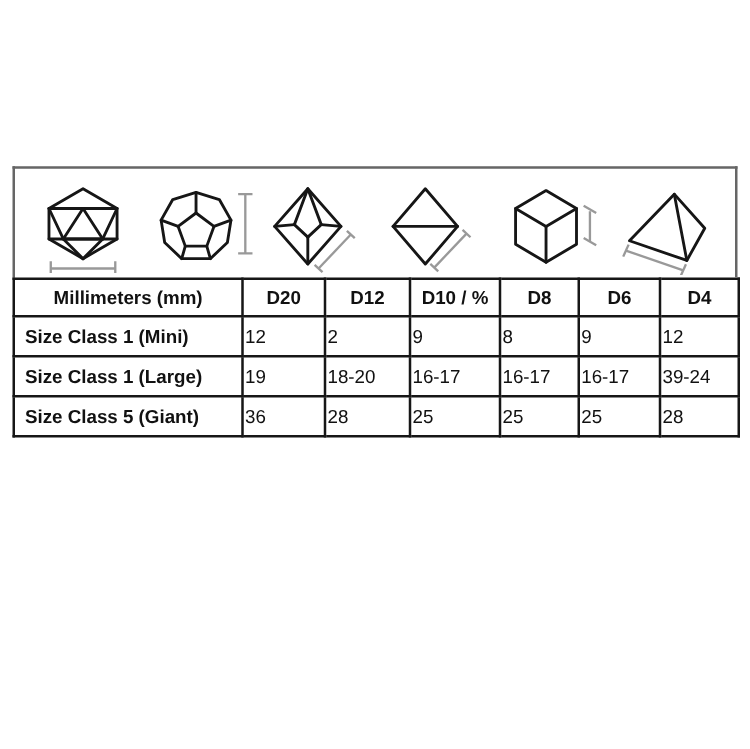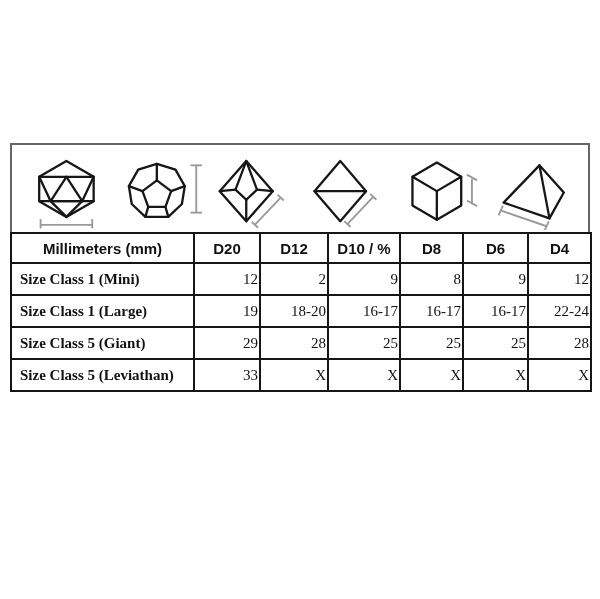--- a/index.html
+++ b/index.html
@@ -1,20 +1,20 @@
 <!DOCTYPE html>
 <html style="--highlight: #00e5ee; --border: #161616; --outer: #666666; --gray: #999999; --text: #111111;"><head>
 <meta charset="utf-8">
 <style>
   html,body { margin:0; padding:0; }
   body {
     width:600px; height:599px; background:#ffffff; position:relative;
     font-family:"Liberation Sans", sans-serif; color:#111;
   }
-  .wrap { position:absolute; left:10px; top:133px; width:580px;margin-top:10px; }
+  .wrap { position:absolute; left:10px; top:133px; width:580px; }
 
   
   .icon-box {
     box-sizing:border-box; height:89px; width:580px;
     border:2px solid var(--outer, #666);
     border-bottom:none;
     display:flex; justify-content:space-between; align-items:flex-start;
     padding:13px 4px 0 12px;
   }
   .icon-slot { width:92px; display:flex; justify-content:center; }
@@ -25,23 +25,23 @@
   
   table.size-table {
     border-collapse:collapse; table-layout:fixed; width:580px;
     background:#fff;
   }
   .size-table th, .size-table td {
     border:2px solid var(--border,#161616);
     font-size:15px; overflow:hidden; white-space:nowrap;
   }
   .size-table th { height:26px; font-weight:bold; text-align:center; }
-  .size-table td { height:28px;font-family:Liberation Serif, serif; }
+  .size-table td { height:28px; }
   td.label-cell { font-weight:bold; text-align:left; padding-left:8px; }
-  td.val-cell   { font-weight:normal; text-align:right; }
+  td.val-cell   { font-weight:normal; text-align:left; }
   tr.hl td { background: var(--highlight,#00e5ee); }
 </style>
 </head>
 <body>
 
 <div class="wrap">
 
   <div class="icon-box">
     <div class="icon-slot">
       <svg viewBox="0 0 120 100">
@@ -173,35 +173,26 @@
         <td class="val-cell">9</td>
         <td class="val-cell">12</td>
       </tr>
       <tr>
         <td class="label-cell">Size Class 1 (Large)</td>
         <td class="val-cell">19</td>
         <td class="val-cell">18-20</td>
         <td class="val-cell">16-17</td>
         <td class="val-cell">16-17</td>
         <td class="val-cell">16-17</td>
-        <td class="val-cell">22-24</td>
+        <td class="val-cell">39-24</td>
       </tr>
       <tr>
         <td class="label-cell">Size Class 5 (Giant)</td>
-        <td class="val-cell">29</td>
+        <td class="val-cell">36</td>
         <td class="val-cell">28</td>
         <td class="val-cell">25</td>
         <td class="val-cell">25</td>
         <td class="val-cell">25</td>
         <td class="val-cell">28</td>
       </tr>
-      <tr>
-        <td class="label-cell">Size Class 5 (Leviathan)</td>
-        <td class="val-cell">33</td>
-        <td class="val-cell">X</td>
-        <td class="val-cell">X</td>
-        <td class="val-cell">X</td>
-        <td class="val-cell">X</td>
-        <td class="val-cell">X</td>
-      </tr>
     </tbody>
   </table>
 </div>
 
 </body></html>

